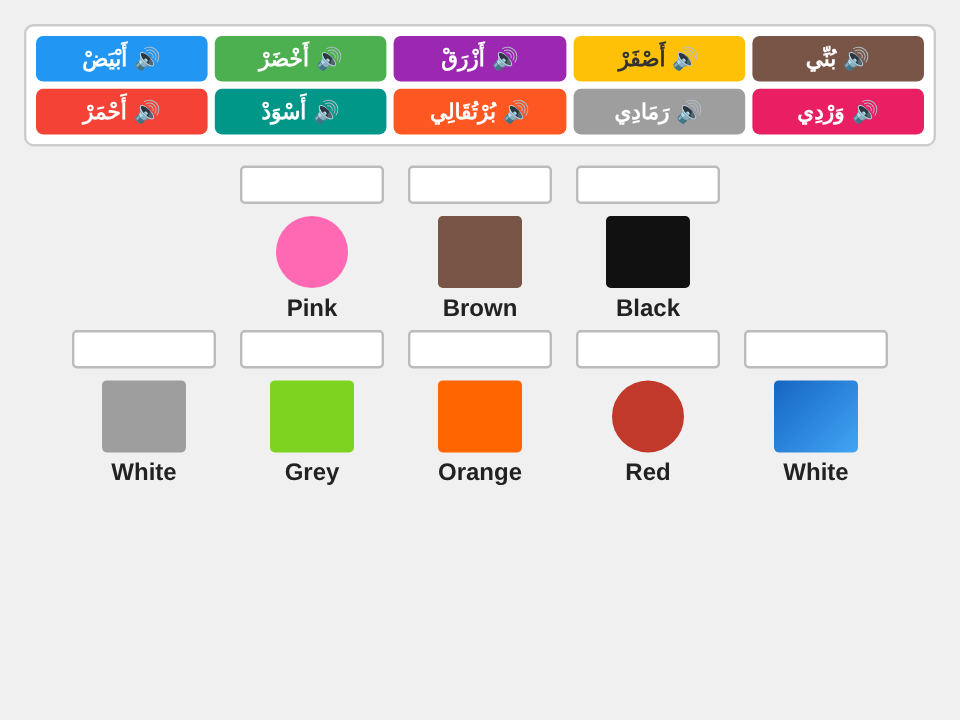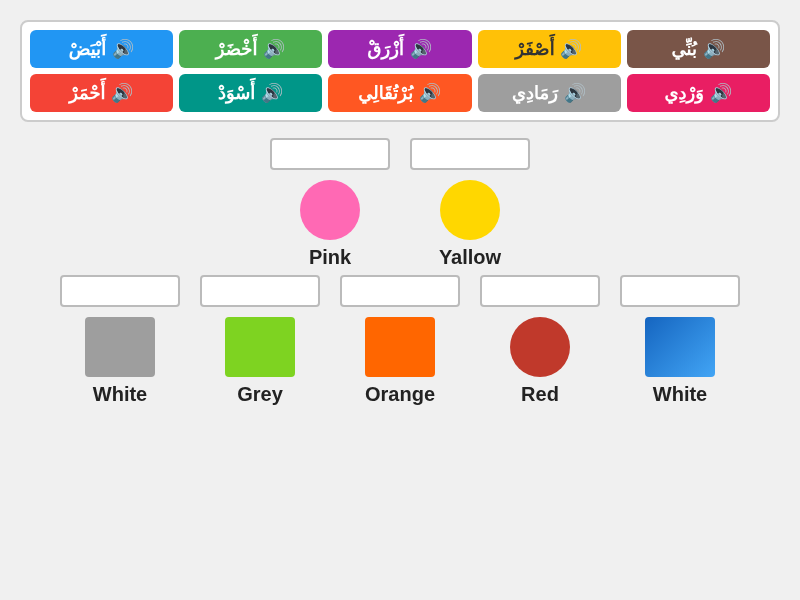--- a/index.html
+++ b/index.html
@@ -157,22 +157,27 @@
 <div class="color-section">
 
   <div class="color-row">
     <div class="color-card">
       <input class="answer-box" type="text" placeholder="" style="">
       <div class="color-shape color-circle" style="background:#FF69B4; width:60px; height:60px; border-radius:50%;"></div>
       <span class="color-label">Pink</span>
     </div>
     <div class="color-card">
       <input class="answer-box" type="text" placeholder="" style="">
-      <div class="color-shape color-circle" style="background:#FFD700; width:60px; height:60px; border-radius:50%;"></div>
-      <span class="color-label">Yallow</span>
+      <div class="color-shape color-square" style="background:#795548; width:70px; height:60px; border-radius:4px;"></div>
+      <span class="color-label">Brown</span>
+    </div>
+    <div class="color-card">
+      <input class="answer-box" type="text" placeholder="" style="">
+      <div class="color-shape color-square" style="background:#111111; width:70px; height:60px; border-radius:4px;"></div>
+      <span class="color-label">Black</span>
     </div>
   </div>
 
   <div class="color-row">
     <div class="color-card">
       <input class="answer-box" type="text" placeholder="" style="">
       <div class="color-shape color-square" style="background:#9E9E9E; width:70px; height:60px; border-radius:4px;"></div>
       <span class="color-label">White</span>
     </div>
     <div class="color-card">

